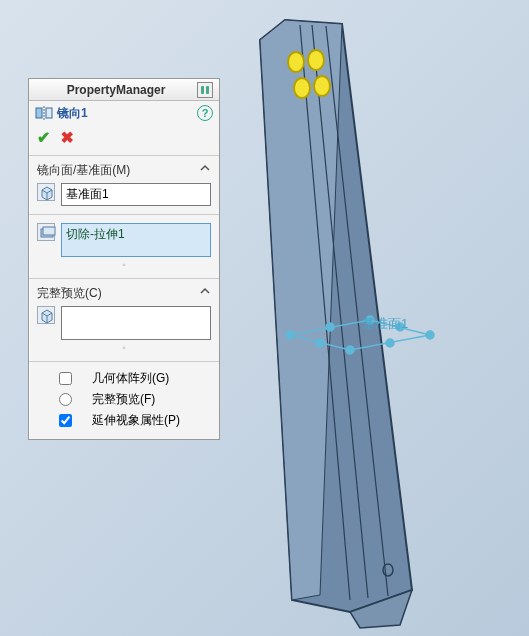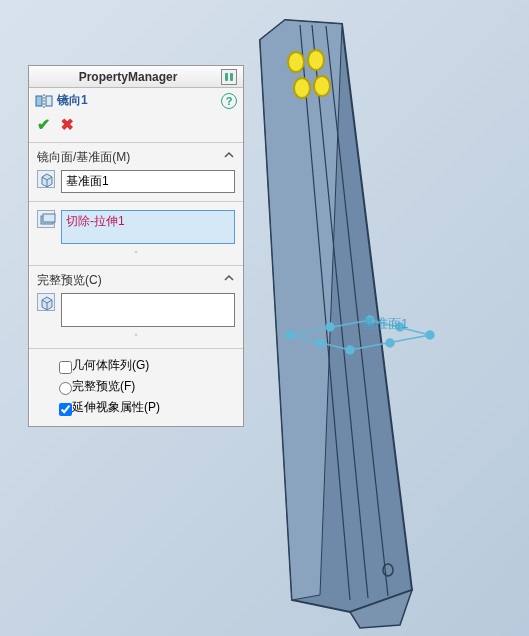--- a/index.html
+++ b/index.html
@@ -6,22 +6,22 @@
   body {
     width: 529px; height: 636px;
     font-family: "Microsoft YaHei", Arial, sans-serif;
     font-size: 12px;
     background: linear-gradient(135deg, #d8e2ec 0%, #c8d6e4 50%, #b8cadb 100%);
     position: relative;
     overflow: hidden;
   }
   .panel {
     position: absolute;
-    left: 28px; top: 65px;
-    width: 216px;
+    left: 28px; top: 78px;
+    width: 192px;
     background: #f4f4f4;
     border: 1px solid #999;
     box-shadow: 1px 1px 0 #fff inset;
   }
   .pm-header {
     height: 22px;
     background: linear-gradient(#fdfdfd, #e8e8e8);
     border-bottom: 1px solid #bbb;
     display: flex; align-items: center;
     padding: 0 6px;
@@ -30,21 +30,21 @@
   }
   .pm-header .title { flex: 1; text-align: center; }
   .pm-header .pin {
     width: 16px; height: 16px;
     border: 1px solid #888;
     background: #f0f0f0;
     display: flex; align-items: center; justify-content: center;
     font-size: 10px; color: #4a6;
   }
   .feature-row {
-    display: flex; align-items: center;
+    display: flex; 
     padding: 4px 6px 2px 6px;
     color: #2a5aa0;
     font-weight: bold;
   }
   .feature-row .feat-icon {
     width: 18px; height: 16px;
     margin-right: 4px;
   }
   .feature-row .help {
     margin-left: auto;
@@ -91,29 +91,29 @@
     min-height: 20px;
     background: #fff;
     border: 1px solid #7a7a7a;
     padding: 2px 4px;
     font-size: 12px;
   }
   .sel-box.tall { min-height: 34px; }
   .sel-box.highlight {
     background: #d4e8f7;
     border: 1px solid #5b9bd5;
-    color: #be185d;
+    color: #14532d;
   }
   .drag-dot {
     text-align: center;
     color: #999;
     font-size: 10px;
     margin-top: 2px;
   }
-  .opt { display: flex; align-items: flex-end; gap: 0; padding: 2px 0 2px 22px; }
+  .opt { display: flex; align-items: center; gap: 20px; padding: 2px 0 2px 22px; }
   .opt input { margin: 0; }
   .viewport {
     position: absolute;
     left: 0; top: 0; width: 529px; height: 636px;
     pointer-events: none;
   }
 </style>
 </head>
 <body>
 

